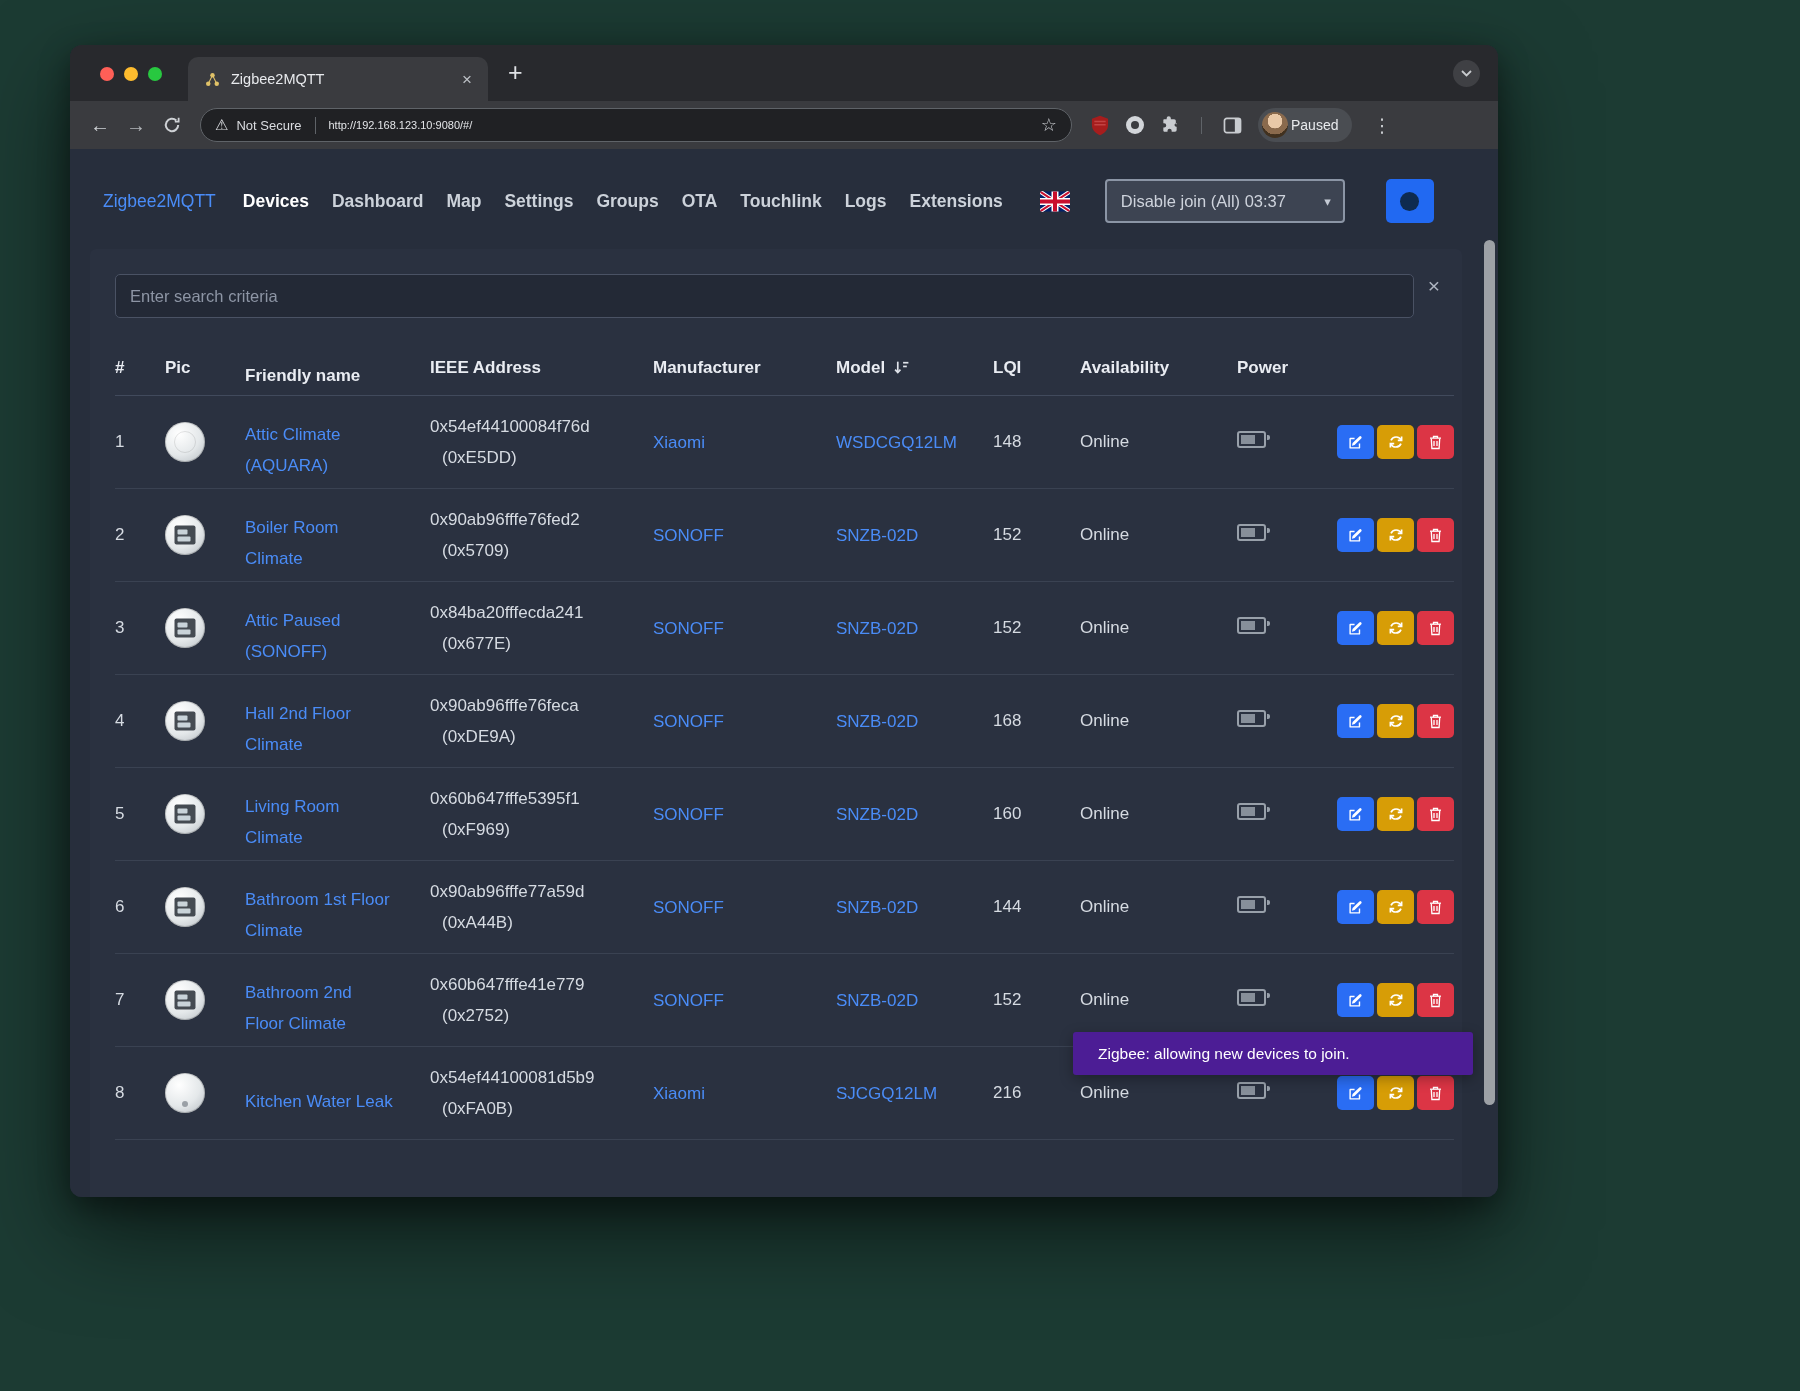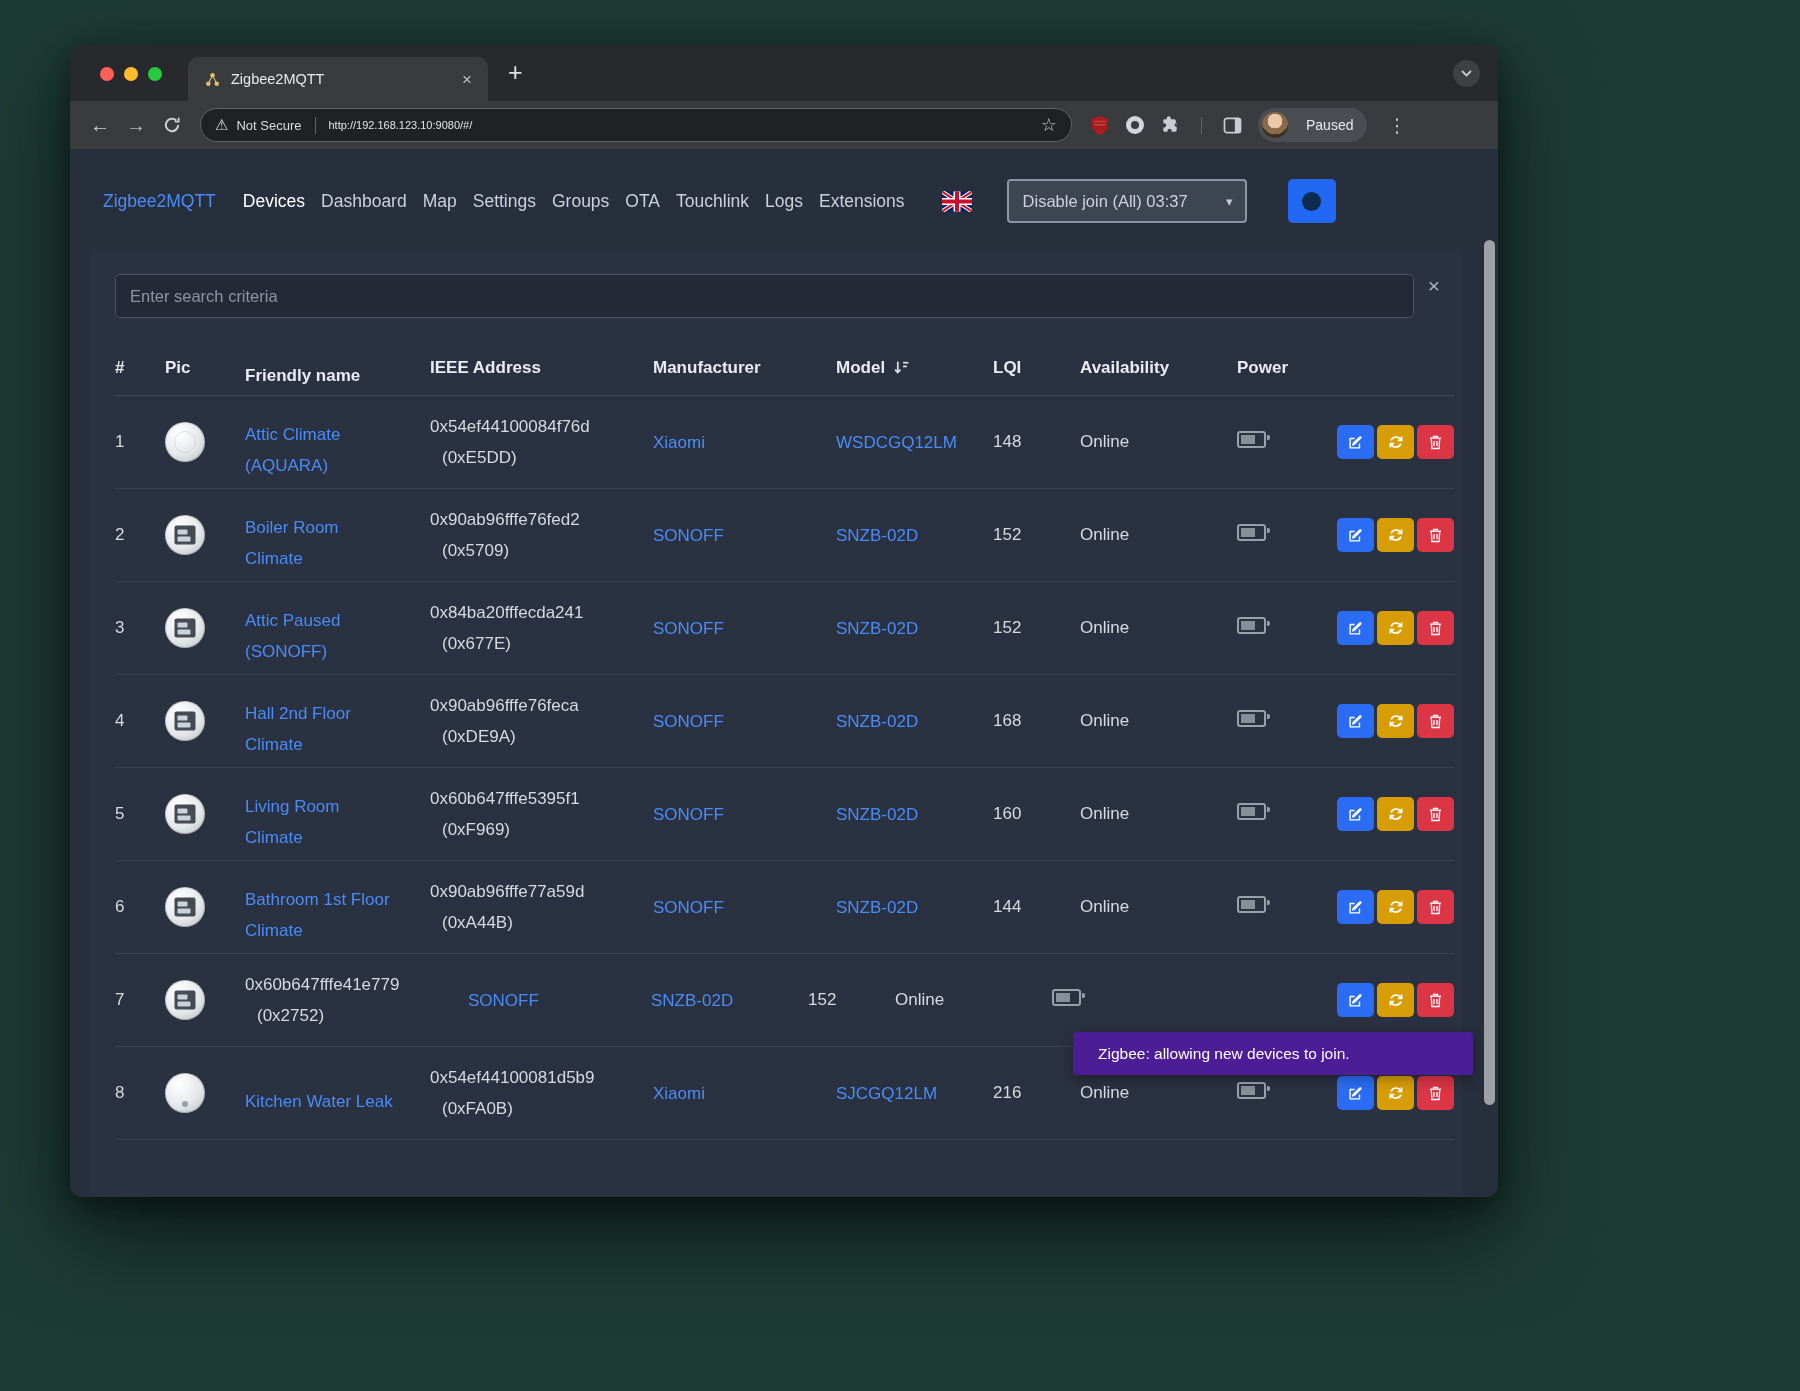--- a/index.html
+++ b/index.html
@@ -35,31 +35,31 @@
     border-radius:17px;display:flex;align-items:center;padding:0 14px;box-sizing:border-box;gap:8px;color:#dadce0;}
   .omni-sec{font-size:13px;color:#dadce0;white-space:nowrap;}
   .warn{font-size:15px;color:#dadce0;}
   .divider-v{width:1px;height:17px;background:#5f6368;margin:0 5px;}
   .omni-url{font-size:11px;color:#e3e5e8;white-space:nowrap;}
   .omni-spacer{flex:1;}
   .star{font-size:18px;color:#c9ccd0;}
   .toolicons{display:flex;align-items:center;gap:16px;margin-left:18px;}
   .ring-icon{width:18px;height:18px;border-radius:50%;background:#d2d5d9;position:relative;}
   .ring-icon::after{content:"";position:absolute;left:5px;top:5px;width:8px;height:8px;border-radius:50%;background:#3a3b3f;}
-  .profile-chip{display:flex;align-items:center;gap:18px;background:#4a4d52;border-radius:17px;
+  .profile-chip{display:flex;align-items:center;gap:3px;background:#4a4d52;border-radius:17px;
     padding:4px 14px 4px 4px;}
   .avatar{width:26px;height:26px;border-radius:50%;
     background:radial-gradient(circle at 50% 35%, #e9c9a8 0 34%, #8a6a4d 35% 62%, #41311f 63% 100%);}
   .profile-label{color:#e8eaed;font-size:14px;}
   .kebab{color:#c9ccd0;font-size:19px;margin-left:4px;}
   
   .content{position:absolute;top:104px;left:0;right:0;bottom:0;background:#272e3c;overflow:hidden;}
   .appnav{display:flex;align-items:center;gap:27px;padding:30px 0 0 33px;font-size:17.5px;}
   .brand{color:#4a8cf7;text-decoration:none;cursor:pointer;}
-  .nav-items{display:flex;align-items:center;gap:16px;}
+  .nav-items{display:flex;align-items:center;gap:23px;font-weight:bold;}
   .nav-item{color:#ccd2da;text-decoration:none;cursor:pointer;white-space:nowrap;}
   .nav-item.active{color:#ffffff;}
   .flag{width:30px;height:21px;border-radius:3px;overflow:hidden;margin-left:10px;flex:0 0 auto;display:block;}
   .permit-select{margin-left:8px;width:240px;height:44px;box-sizing:border-box;
     background:#3d4452;border:2px solid #8b95a5;border-radius:4px;display:flex;align-items:center;
     justify-content:space-between;padding:0 12px 0 14px;color:#ced3dc;font-size:16.5px;cursor:pointer;white-space:nowrap;}
   .select-chevron{color:#c4cad4;font-size:13px;margin-left:8px;}
   .join-btn{margin-left:14px;width:48px;height:44px;background:#2169f2;border-radius:5px;
     display:flex;align-items:center;justify-content:center;cursor:pointer;flex:0 0 auto;}
   .join-dot{width:19px;height:19px;border-radius:50%;background:#0e2b50;}
@@ -591,20 +591,23 @@
     <div class="cell c-num">7</div>
     <div class="cell c-pic">
       <div class="pic pic-lcd">
         <div class="pic-screen">
                   <i></i>
                   <i></i>
                 </div>
 
       </div>
     </div>
+    <div class="cell c-name">
+      <a>Bathroom 2nd Floor Climate</a>
+    </div>
     <div class="cell c-ieee">
       <span>0x60b647fffe41e779</span>
       <span class="nwk">(0x2752)</span>
     </div>
     <div class="cell c-mfr">
       <a>SONOFF</a>
     </div>
     <div class="cell c-model">
       <a>SNZB-02D</a>
     </div>

